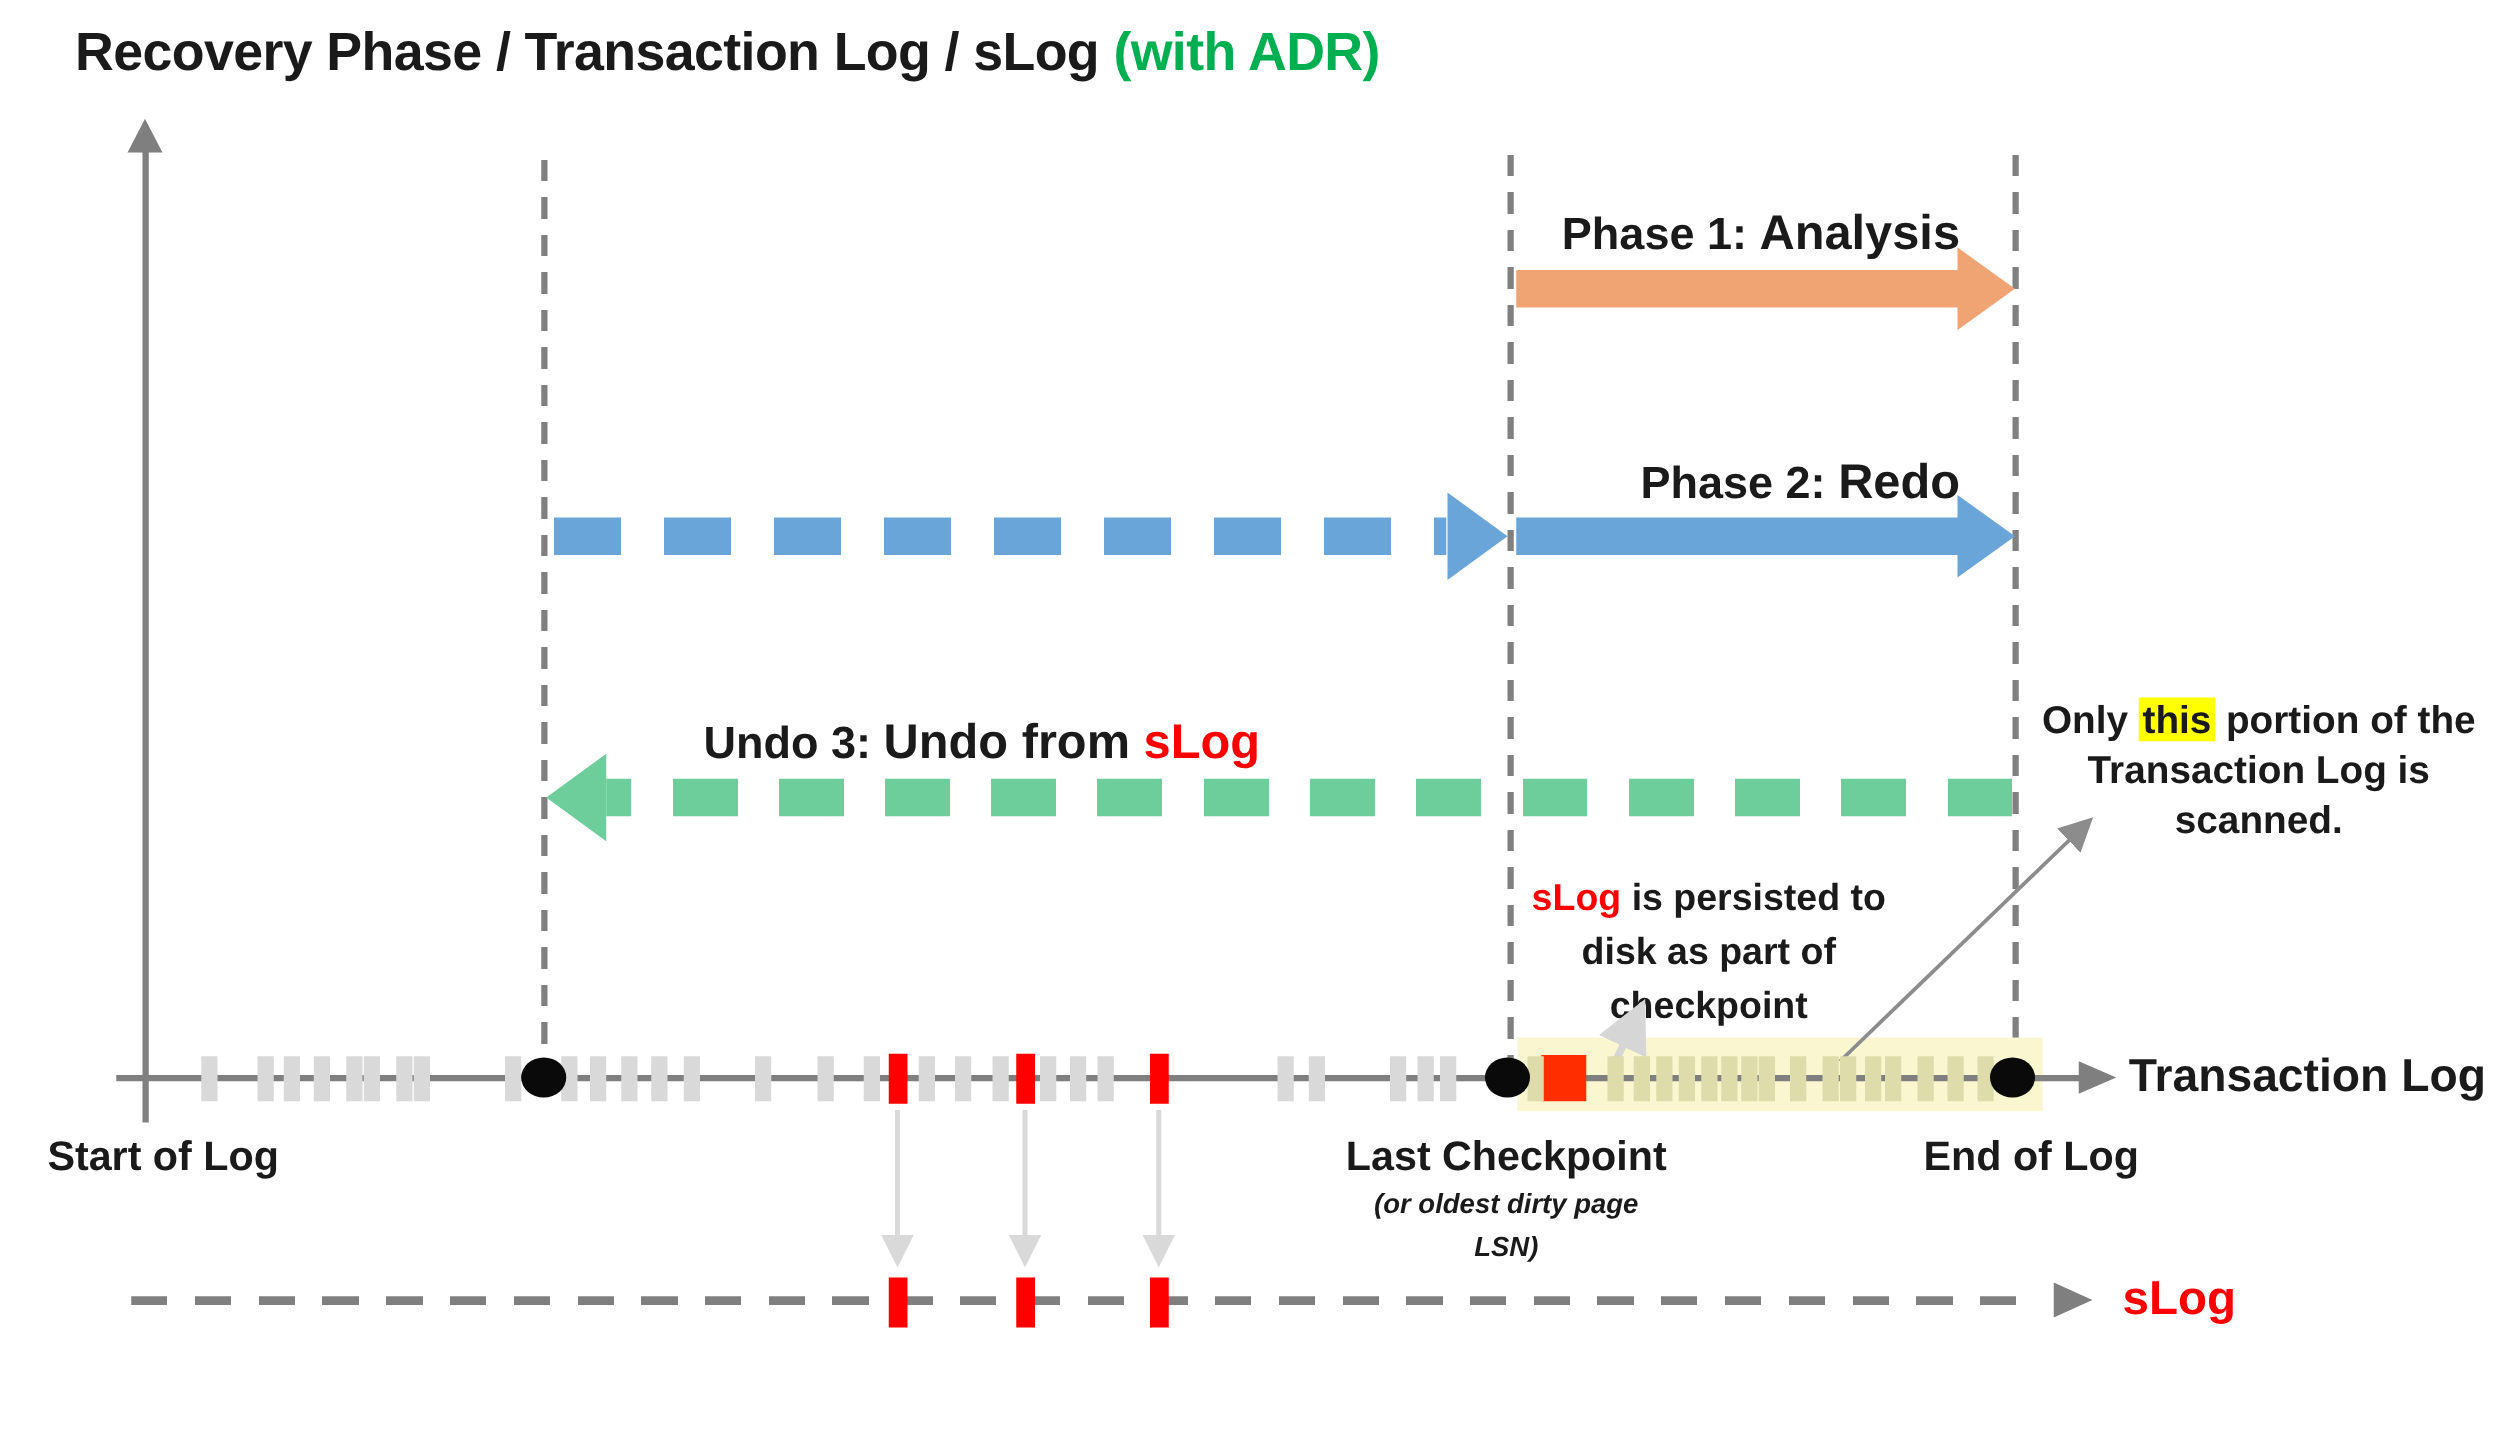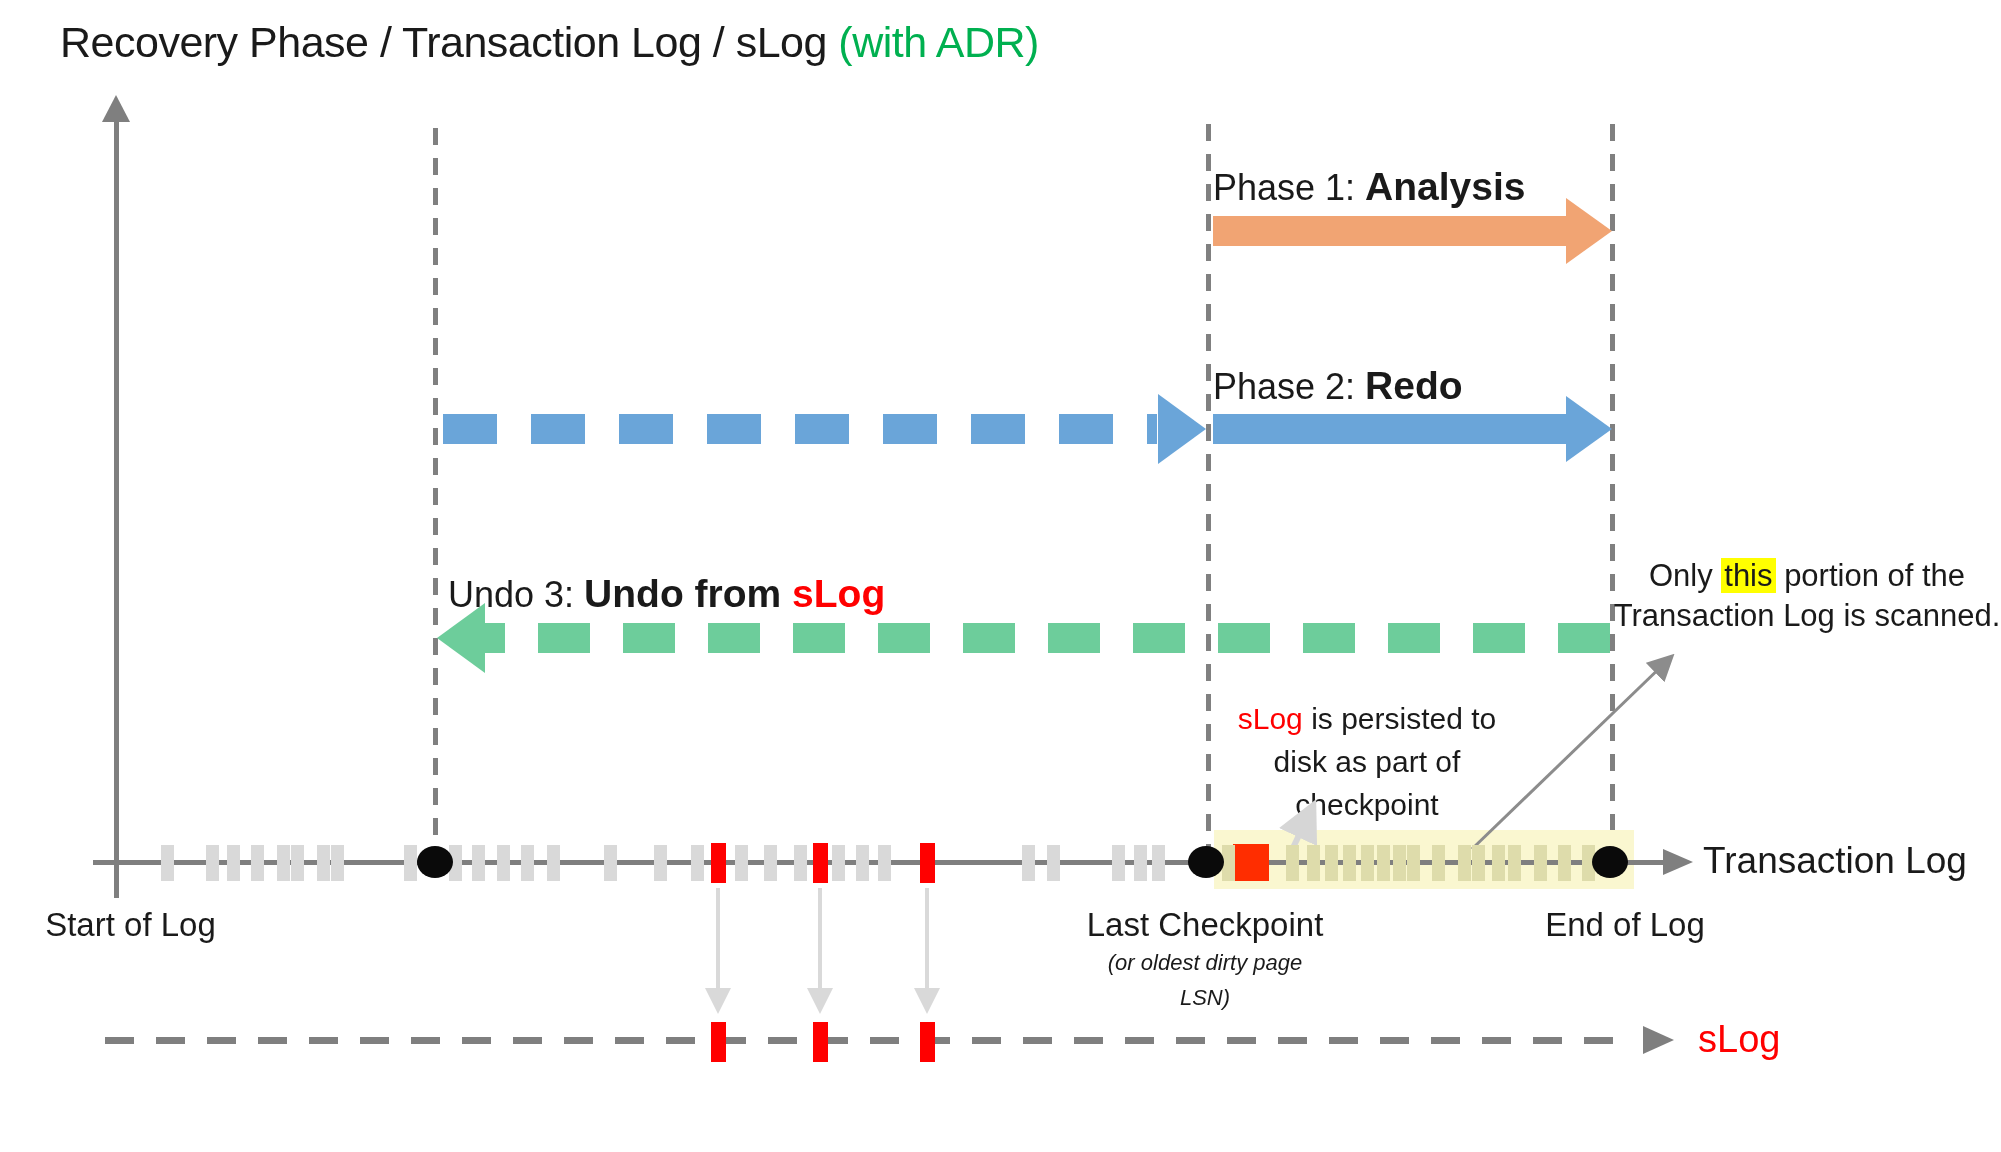--- a/index.html
+++ b/index.html
@@ -1,33 +1,33 @@
 <!DOCTYPE html>
 <html><head>
 <meta charset="utf-8">
 <style>
   html,body{margin:0;padding:0;background:#ffffff;}
   #canvas{
     position:relative;width:2001px;height:1076px;background:#ffffff;overflow:hidden;
-    font-family:"Liberation Sans", sans-serif;color:#1a1a1a;
+    font-family:"Liberation Sans", sans-serif;color:#1a1a1a;font-weight:bold;
   }
   .abs{position:absolute;}
   
   #title{left:60px;top:18px;font-size:43px;letter-spacing:-0.5px;white-space:nowrap;}
   #title .accent{color:#00b050;}
   
   .axis-line{left:114px;top:118px;width:5px;height:780px;background:#7f7f7f;}
   .axis-head{left:102px;top:95px;width:0;height:0;border-left:14px solid transparent;border-right:14px solid transparent;border-bottom:27px solid #7f7f7f;}
   
   .vdash{width:5px;background:repeating-linear-gradient(to bottom,#808080 0 17px,transparent 17px 30px);}
   #vdash1{left:433px;top:128px;height:730px;}
   #vdash2{left:1206px;top:124px;height:733px;}
   #vdash3{left:1610px;top:124px;height:733px;}
   
-  .phase-label{font-size:36px;text-align:left;white-space:nowrap;}
+  .phase-label{font-size:36px;text-align:right;white-space:nowrap;}
   .phase-label b{font-size:39px;}
   .red{color:#ff0000;}
   
   .arrow-body{height:30px;}
   .head-right{width:0;height:0;border-top:33px solid transparent;border-bottom:33px solid transparent;}
   #p1-label{left:1213px;top:165px;width:355px;}
   #p1-body{left:1213px;top:216px;width:355px;background:#f1a473;}
   #p1-head{left:1566px;top:198px;border-left:46px solid #f1a473;}
   #p2s-label{left:443px;top:364px;width:716px;}
   #p2s-body{left:443px;top:414px;width:714px;background:repeating-linear-gradient(to right,#6aa5d9 0 54px,transparent 54px 88px);}

